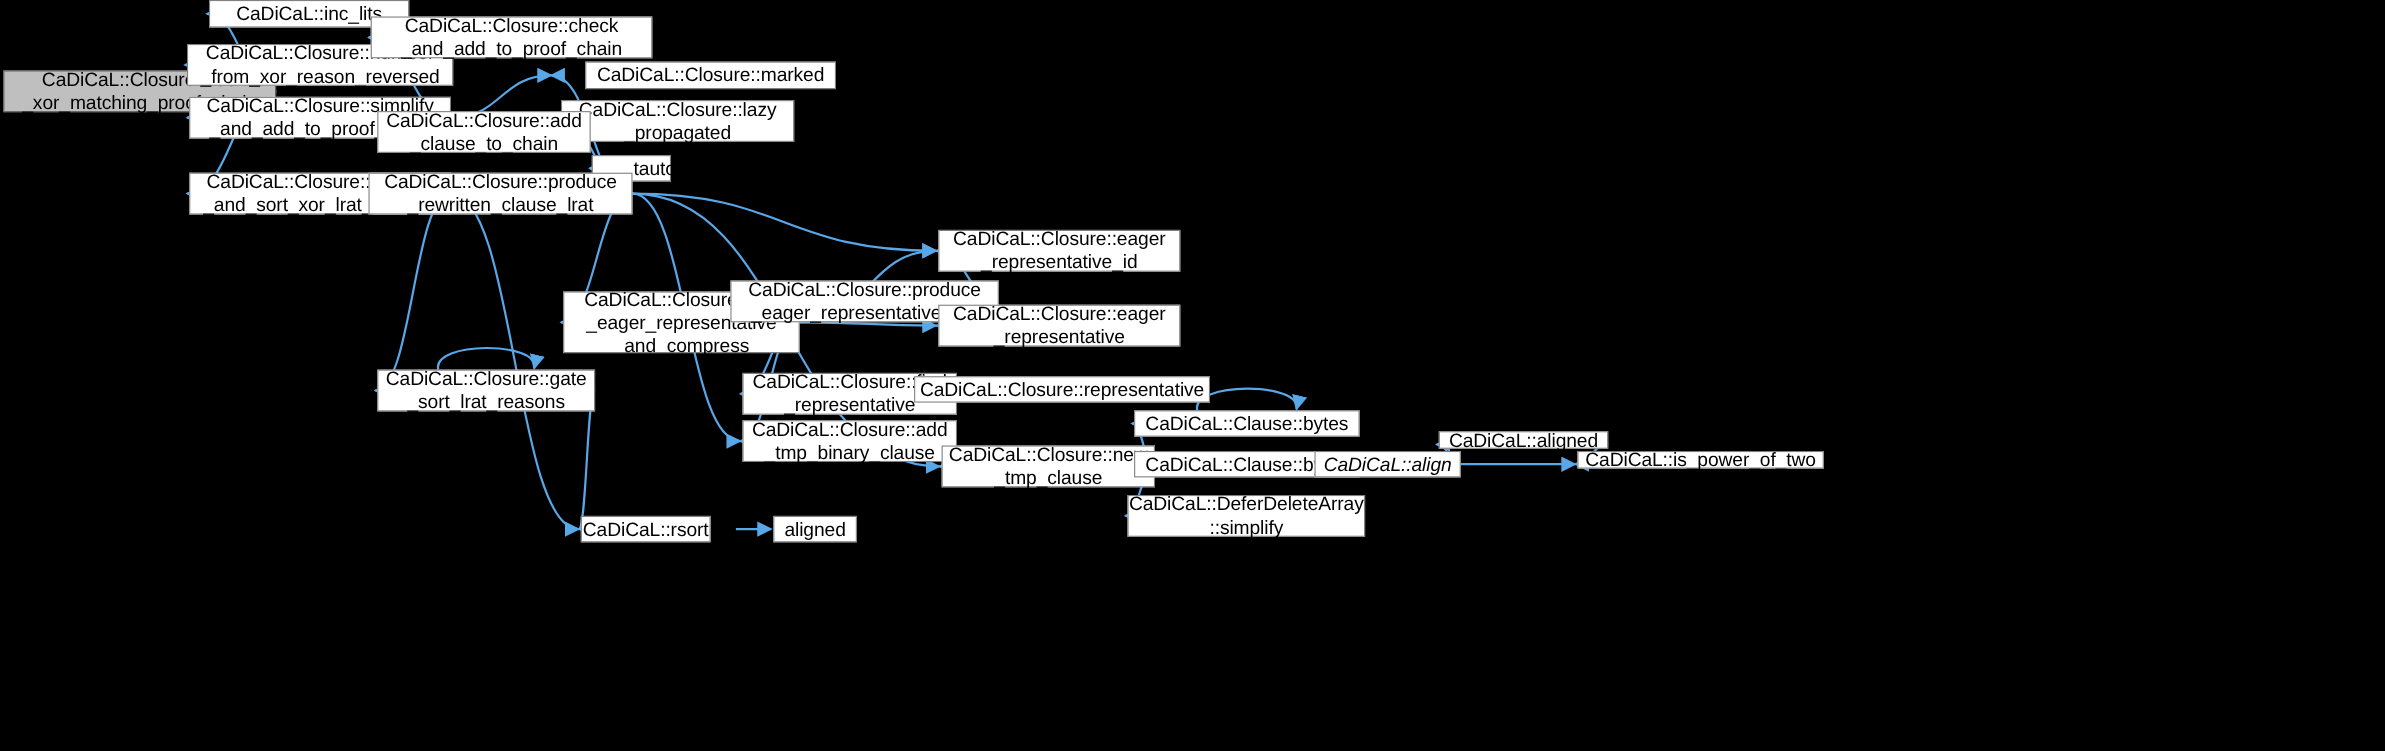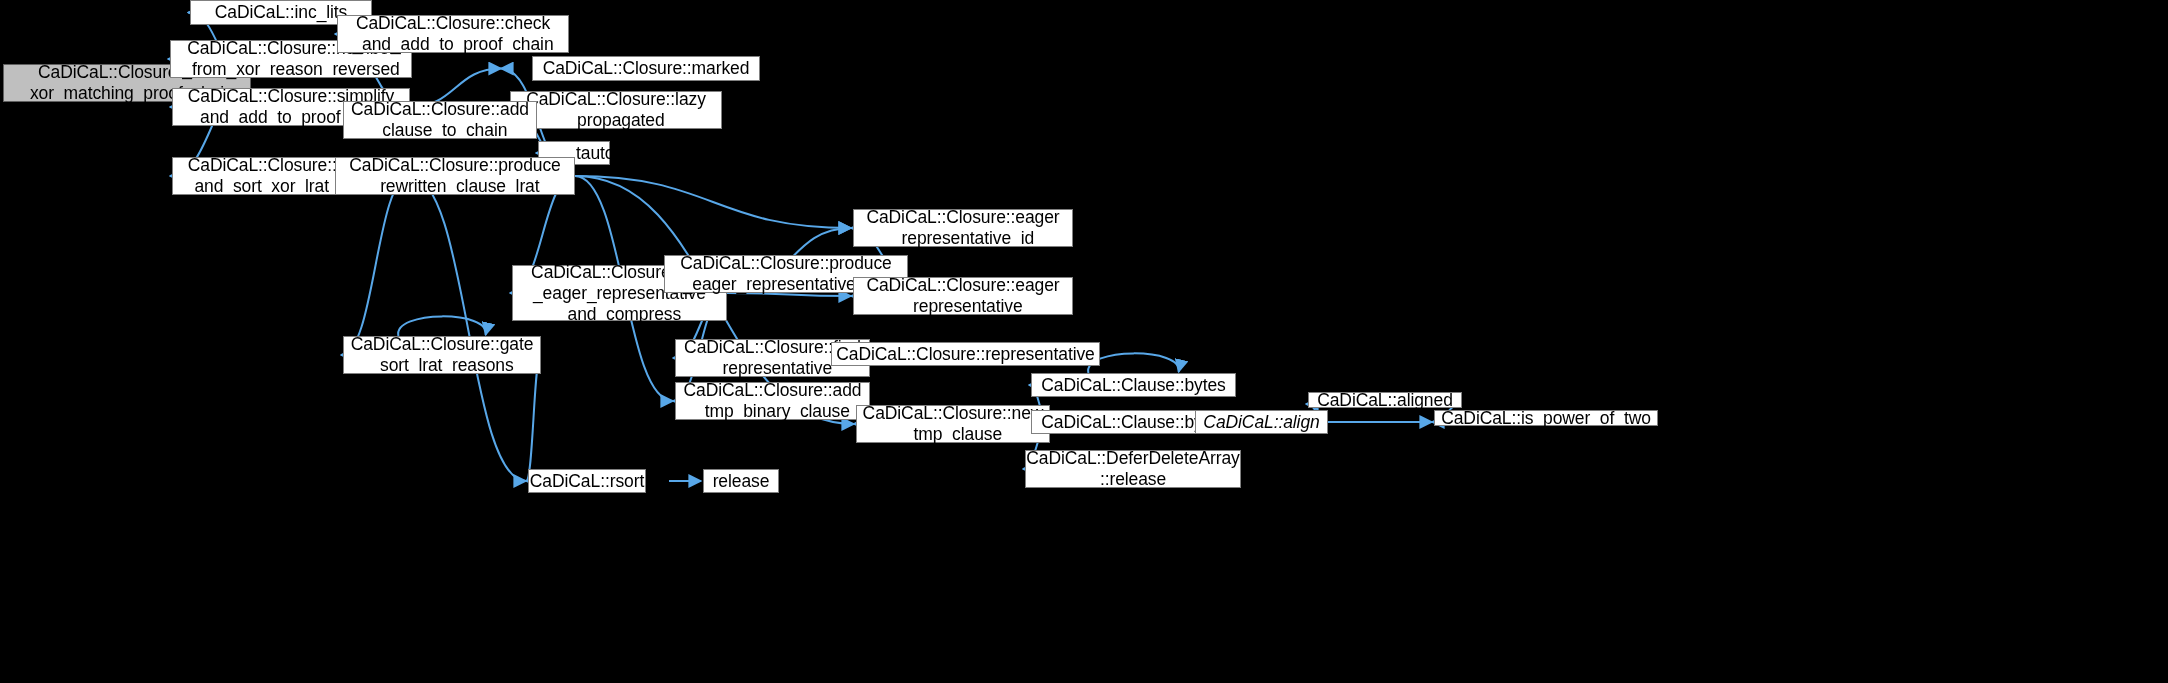--- a/index.html
+++ b/index.html
@@ -101,21 +101,21 @@
       </g>
   </svg>
   <div id="nodes-layer">
       <div class="gnode root" style="left: 3px; top: 64px; width: 248px; height: 38px;"><span class="lbl">CaDiCaL::Closure::add
 _xor_matching_proof_chain</span></div>
       <div class="gnode" style="left: 190px; top: 0px; width: 182px; height: 25px;"><span class="lbl">CaDiCaL::inc_lits</span></div>
       <div class="gnode" style="left: 170px; top: 40px; width: 242px; height: 38px;"><span class="lbl">CaDiCaL::Closure::number
 _from_xor_reason_reversed</span></div>
       <div class="gnode" style="left: 172px; top: 88px; width: 238px; height: 38px;"><span class="lbl">CaDiCaL::Closure::simplify
 _and_add_to_proof_chain</span></div>
-      <div class="gnode" style="left: 337px; top: 15px; width: 232px; height: 38px;"><span class="lbl">CaDiCaL::Closure::check
+      <div class="gnode" style="left: 337px; top: 15px; width: 256px; height: 38px;"><span class="lbl">CaDiCaL::Closure::check
 _and_add_to_proof_chain</span></div>
       <div class="gnode" style="left: 532px; top: 56px; width: 228px; height: 25px;"><span class="lbl">CaDiCaL::Closure::marked</span></div>
       <div class="gnode" style="left: 510px; top: 91px; width: 212px; height: 38px;"><span class="lbl">CaDiCaL::Closure::lazy
 _propagated</span></div>
       <div class="gnode" style="left: 343px; top: 101px; width: 194px; height: 38px;"><span class="lbl">CaDiCaL::Closure::add
 _clause_to_chain</span></div>
       <div class="gnode" style="left: 172px; top: 157px; width: 238px; height: 38px;"><span class="lbl">CaDiCaL::Closure::simplify
 _and_sort_xor_lrat_clauses</span></div>
       <div class="gnode" style="left: 538px; top: 141px; width: 72px; height: 24px; padding-left: 37px;"><span class="lbl">tautology</span></div>
       <div class="gnode" style="left: 335px; top: 157px; width: 240px; height: 38px;"><span class="lbl">CaDiCaL::Closure::produce
@@ -137,17 +137,17 @@
       <div class="gnode" style="left: 1031px; top: 373px; width: 205px; height: 24px;"><span class="lbl">CaDiCaL::Clause::bytes</span></div>
       <div class="gnode" style="left: 675px; top: 382px; width: 195px; height: 38px;"><span class="lbl">CaDiCaL::Closure::add
 _tmp_binary_clause</span></div>
       <div class="gnode" style="left: 856px; top: 405px; width: 194px; height: 38px;"><span class="lbl">CaDiCaL::Closure::new
 _tmp_clause</span></div>
       <div class="gnode" style="left: 1031px; top: 410px; width: 205px; height: 24px;"><span class="lbl">CaDiCaL::Clause::bytes</span></div>
       <div class="gnode" style="left: 1195px; top: 410px; width: 133px; height: 24px; font-style: italic;"><span class="lbl">CaDiCaL::align</span></div>
       <div class="gnode" style="left: 1308px; top: 392px; width: 154px; height: 16px;"><span class="lbl">CaDiCaL::aligned</span></div>
       <div class="gnode" style="left: 1434px; top: 410px; width: 224px; height: 16px;"><span class="lbl">CaDiCaL::is_power_of_two</span></div>
       <div class="gnode" style="left: 1025px; top: 450px; width: 216px; height: 38px;"><span class="lbl">CaDiCaL::DeferDeleteArray
-::release</span></div>
+::simplify</span></div>
       <div class="gnode" style="left: 528px; top: 469px; width: 118px; height: 24px;"><span class="lbl">CaDiCaL::rsort</span></div>
-      <div class="gnode" style="left: 703px; top: 469px; width: 76px; height: 24px;"><span class="lbl">release</span></div>
+      <div class="gnode" style="left: 703px; top: 469px; width: 76px; height: 24px;"><span class="lbl">aligned</span></div>
     </div>
 </div>
 
 </body></html>

